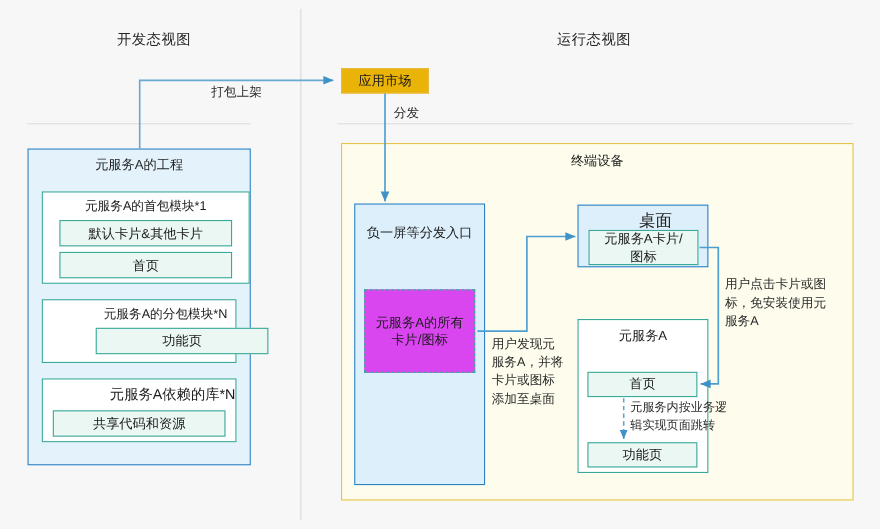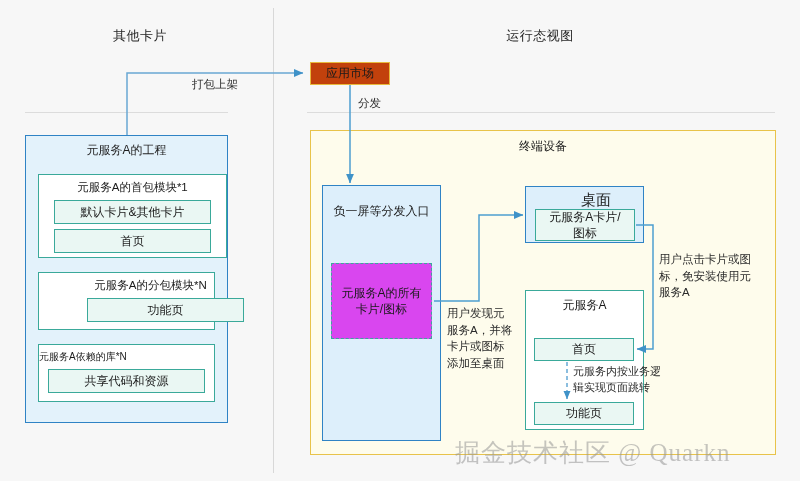--- a/index.html
+++ b/index.html
@@ -29,21 +29,21 @@
     display:flex;flex-direction:column;align-items:center;
     font-size:12px;line-height:1.35;text-align:center;
   }
   .box-title{padding-top:6px;font-size:12px;color:#1f1f1f;}
 
   .blue-box{border:1.4px solid #2f83c5;background:#e3f2fb;}
   .blue-box-light{border:1.4px solid #2f83c5;background:#ddeffb;}
   .teal-box{border:1.3px solid #3aa99a;background:#ffffff;}
   .teal-fill{border:1.2px solid #3aa99a;background:#eaf7f3;}
   .teal-dashed{border:1.3px dashed #3aa99a;background:#d946ef;}
-  .amber-box{border:1.4px solid #e8b93c;background:#c2410c;}
+  .amber-box{border:1.4px solid #e8b93c;background:#eab308;}
   .amber-container{border:1.4px solid #e8c34a;background:#fefcec;}
 
   .ctext{
     display:flex;align-items:center;justify-content:center;
     text-align:center;font-size:12px;line-height:1.35;
     width:100%;height:100%;
   }
 
   .edge-label{
     font-size:11.5px;color:#2b2b2b;line-height:1.45;
@@ -61,21 +61,21 @@
 </style>
 </head>
 <body>
 
 <div id="stage">
 
   <div class="abs vline" style="left:273px;top:8px;height:465px;"></div>
   <div class="abs hline" style="left:25px;top:112px;width:203px;"></div>
   <div class="abs hline" style="left:307px;top:112px;width:468px;"></div>
 
-  <div class="abs panel-title" style="left:60px;top:27px;width:160px;">其他卡片</div>
+  <div class="abs panel-title" style="left:60px;top:27px;width:160px;">开发态视图</div>
   <div class="abs panel-title" style="left:460px;top:27px;width:160px;">运行态视图</div>
 
   <div class="abs blue-box box" style="left:25px;top:135px;width:203px;height:288px;">
     <div class="box-title">元服务A的工程</div>
   </div>
 
   <div class="abs teal-box" style="left:38px;top:174px;width:189px;height:84px;">
     <div style="padding-top:5px;text-align:center;font-size:11.5px;">元服务A的首包模块*1</div>
     <div class="teal-fill" style="margin:5px auto 4px;width:155px;height:22px;">
       <div class="ctext">默认卡片&amp;其他卡片</div>
@@ -86,21 +86,21 @@
   </div>
 
   <div class="abs teal-box" style="left:38px;top:272px;width:177px;height:58px;padding-left:48px;">
     <div style="padding-top:5px;text-align:center;font-size:11.5px;">元服务A的分包模块*N</div>
     <div class="teal-fill" style="margin:5px auto 0;width:155px;height:22px;">
       <div class="ctext">功能页</div>
     </div>
   </div>
 
   <div class="abs teal-box" style="left:38px;top:344px;width:177px;height:58px;">
-    <div style="padding-top:5px;text-align:left;font-size:10px;">元服务A依赖的库*N</div>
+    <div style="padding-top:5px;text-align:right;font-size:13px;">元服务A依赖的库*N</div>
     <div class="teal-fill" style="margin:5px auto 0;width:155px;height:22px;">
       <div class="ctext">共享代码和资源</div>
     </div>
   </div>
 
 
   <div class="abs amber-box" style="left:310px;top:62px;width:80px;height:23px;">
     <div class="ctext">应用市场</div>
   </div>
 
@@ -164,15 +164,14 @@
 
     <path d="M350,85 L350,183" fill="none" stroke="#4d9ed0" stroke-width="1.5" marker-end="url(#arrow-blue)"></path>
 
     <path d="M434,301 L479,301 L479,215 L523,215" fill="none" stroke="#4d9ed0" stroke-width="1.5" marker-end="url(#arrow-blue)"></path>
 
     <path d="M636,225 L653,225 L653,349 L637,349" fill="none" stroke="#4d9ed0" stroke-width="1.5" marker-end="url(#arrow-blue)"></path>
 
     <path d="M567,362 L567,399" fill="none" stroke="#5ba3d2" stroke-width="1.4" stroke-dasharray="4,3" marker-end="url(#arrow-dash)"></path>
   </svg>
 
-  <div class="abs watermark" style="left:455px;top:436px;">掘金技术社区 @ Quarkn</div>
 
 </div>
 
 </body></html>

